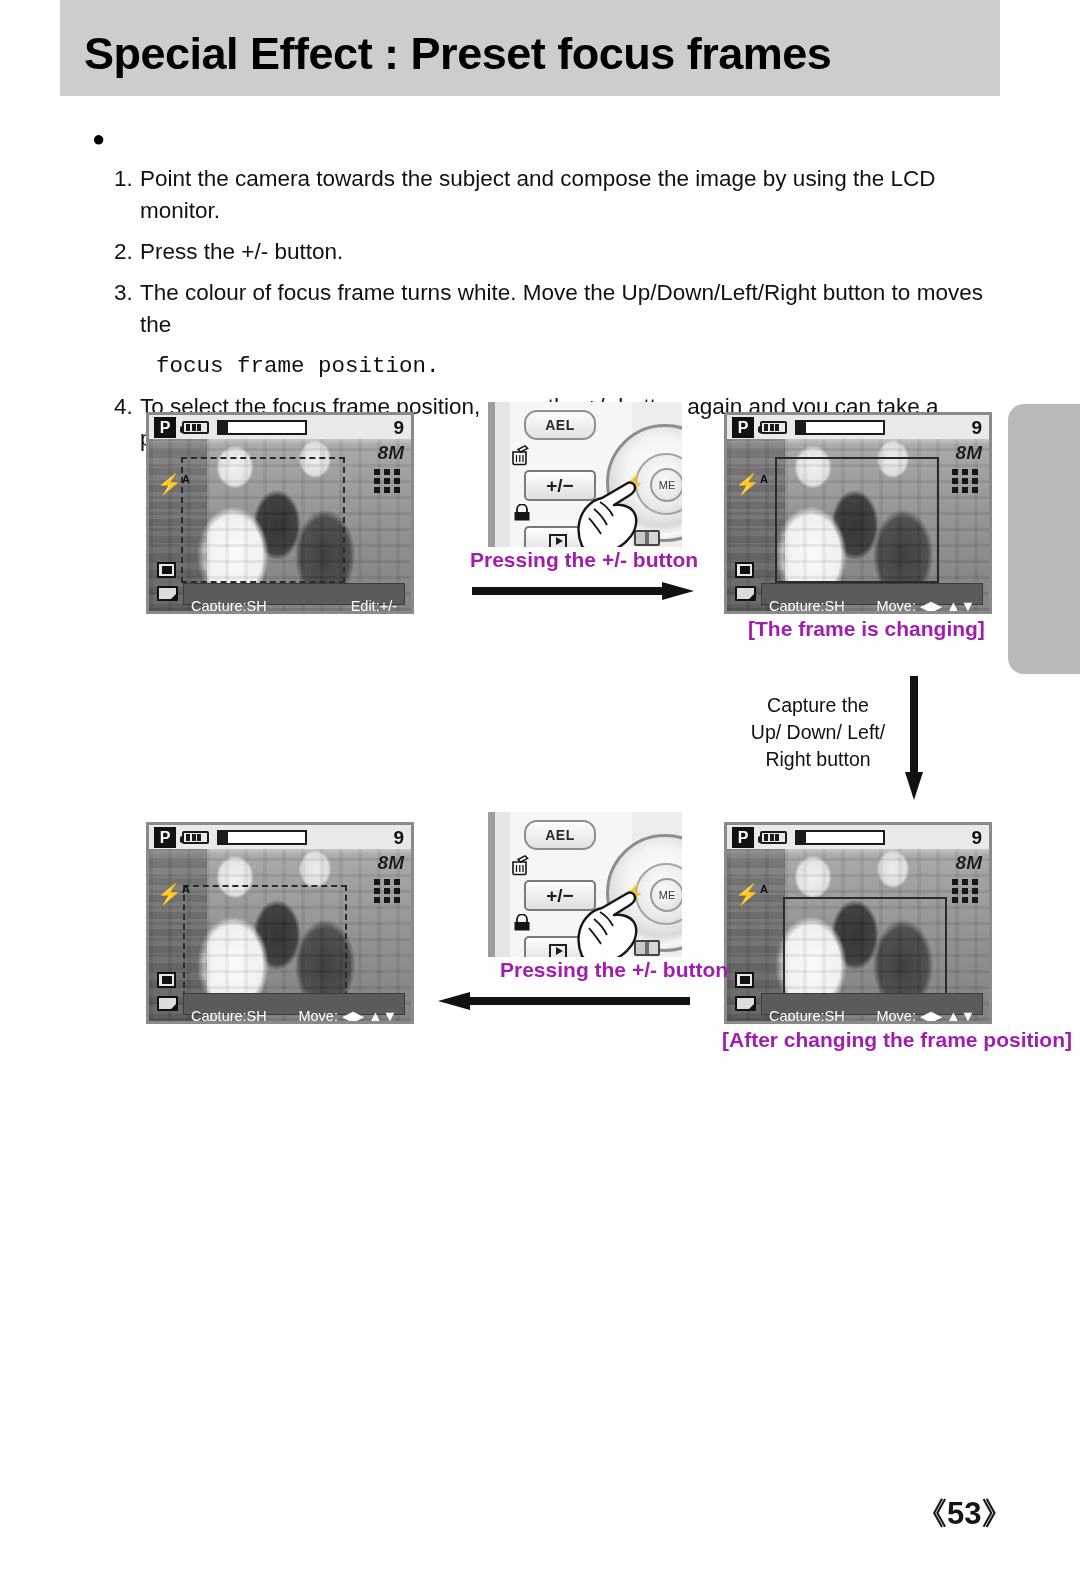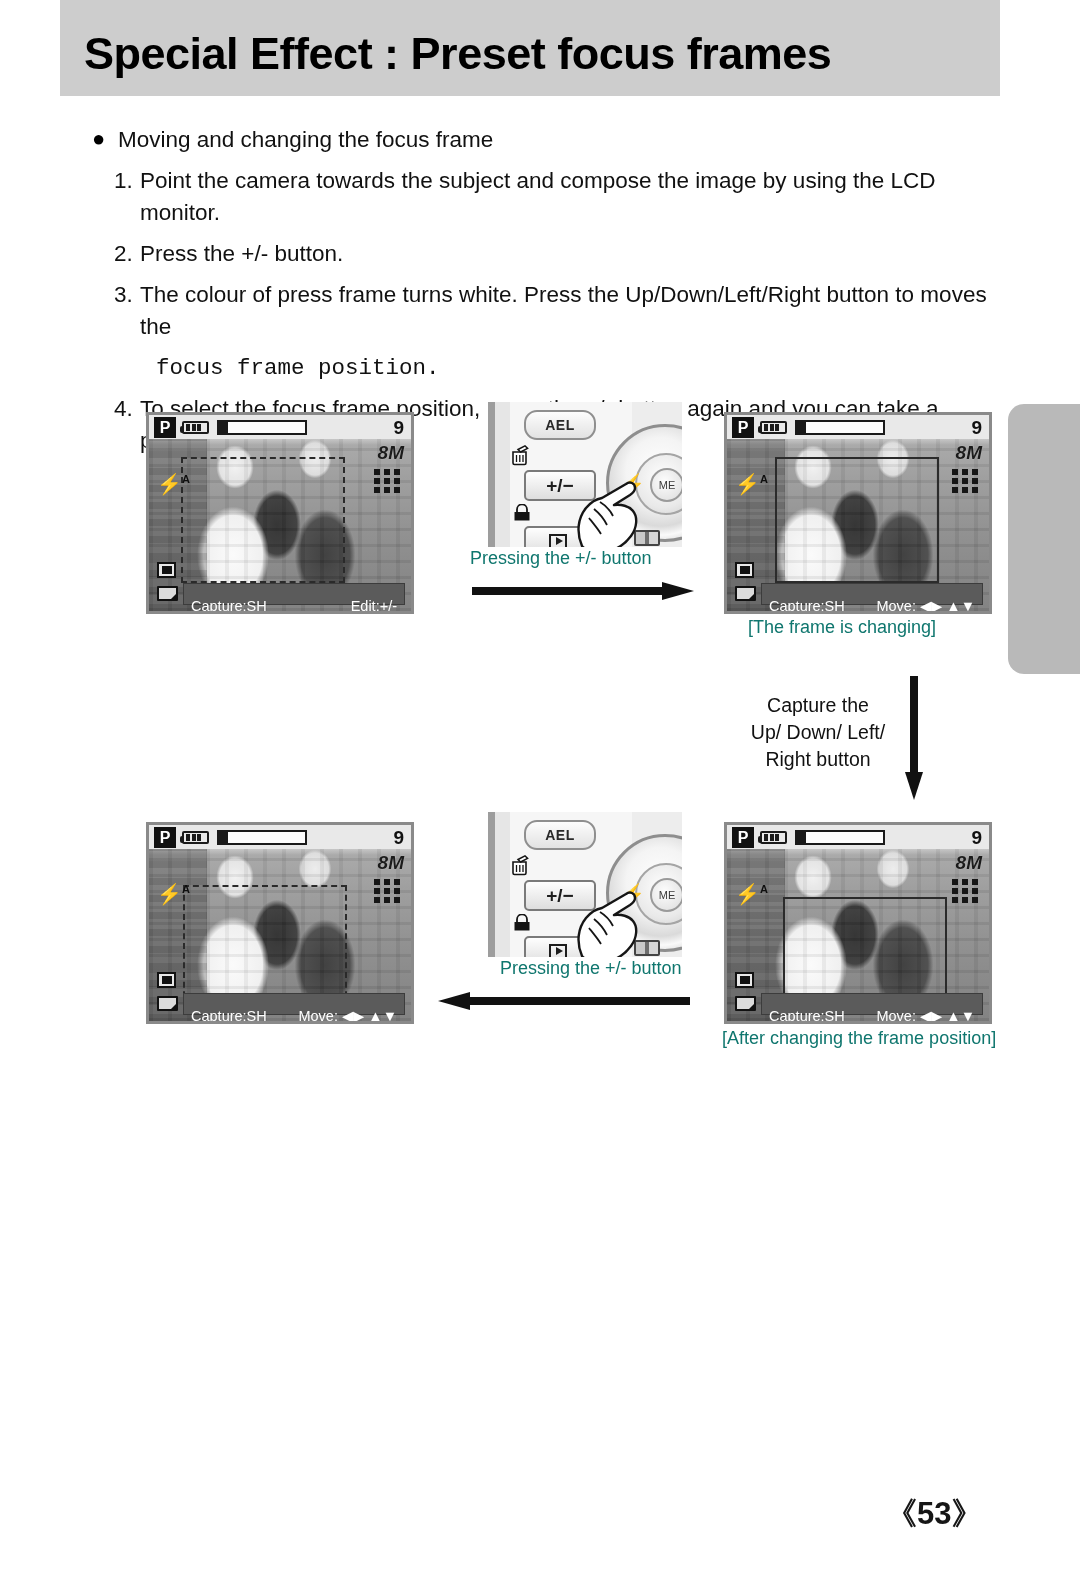--- a/index.html
+++ b/index.html
@@ -196,54 +196,53 @@
   }
   .cam-hand{position:absolute;left:92px;top:72px;}
   .cam-switch{
     position:absolute;left:152px;top:128px;width:26px;height:16px;
     background:linear-gradient(to right,#c9c9c9 0 9px,#6e6e6e 9px 13px,#d7d7d7 13px 26px);
     border:2px solid #444;box-sizing:border-box;border-radius:2px;
   }
 
   
   .caption{
-    position:absolute;font-size:18px;color:#0f766e;white-space:nowrap;
+    position:absolute;font-size:21px;color:#a21caf;white-space:nowrap;font-weight:bold;
   }
   .caption-multiline{position:absolute;font-size:19.5px;color:#111;text-align:center;line-height:27px;}
   .arrow-h{position:absolute;height:18px;}
   .arrow-v{position:absolute;width:18px;}
-  .pagenum-inner{position:absolute;left:886px;top:1493px;font-size:31px;font-weight:bold;color:#161616;}
+  .pagenum-inner{position:absolute;left:916px;top:1493px;font-size:31px;font-weight:bold;color:#161616;}
 </style>
 </head>
 <body>
 
 <div class="header-band"></div>
 <div class="header-title">Special Effect : Preset focus frames</div>
 
 <div class="copy">
 
   <div class="copy-row">
     <div class="bullet">●</div>
-    <div class="copy-text">Moving and changing the focus frame</div>
   </div>
 
 
   <div class="copy-row numbered">
     <div class="num">1.</div>
     <div class="copy-text">Point the camera towards the subject and compose the image by using the LCD monitor.</div>
   </div>
 
   <div class="copy-row numbered">
     <div class="num">2.</div>
     <div class="copy-text">Press the +/- button.</div>
   </div>
 
   <div class="copy-row numbered">
     <div class="num">3.</div>
-    <div class="copy-text">The colour of press frame turns white. Press the Up/Down/Left/Right button to moves the</div>
+    <div class="copy-text">The colour of focus frame turns white. Move the Up/Down/Left/Right button to moves the</div>
   </div>
 
   <div class="copy-row numbered">
     <div class="num"></div>
     <div class="copy-text cont" style="padding-left:16px;font-family:Liberation Mono, monospace;">focus frame position.</div>
   </div>
 
   <div class="copy-row numbered">
     <div class="num">4.</div>
     <div class="copy-text">To select the focus frame position, press the +/- button again and you can take a picture.</div>

